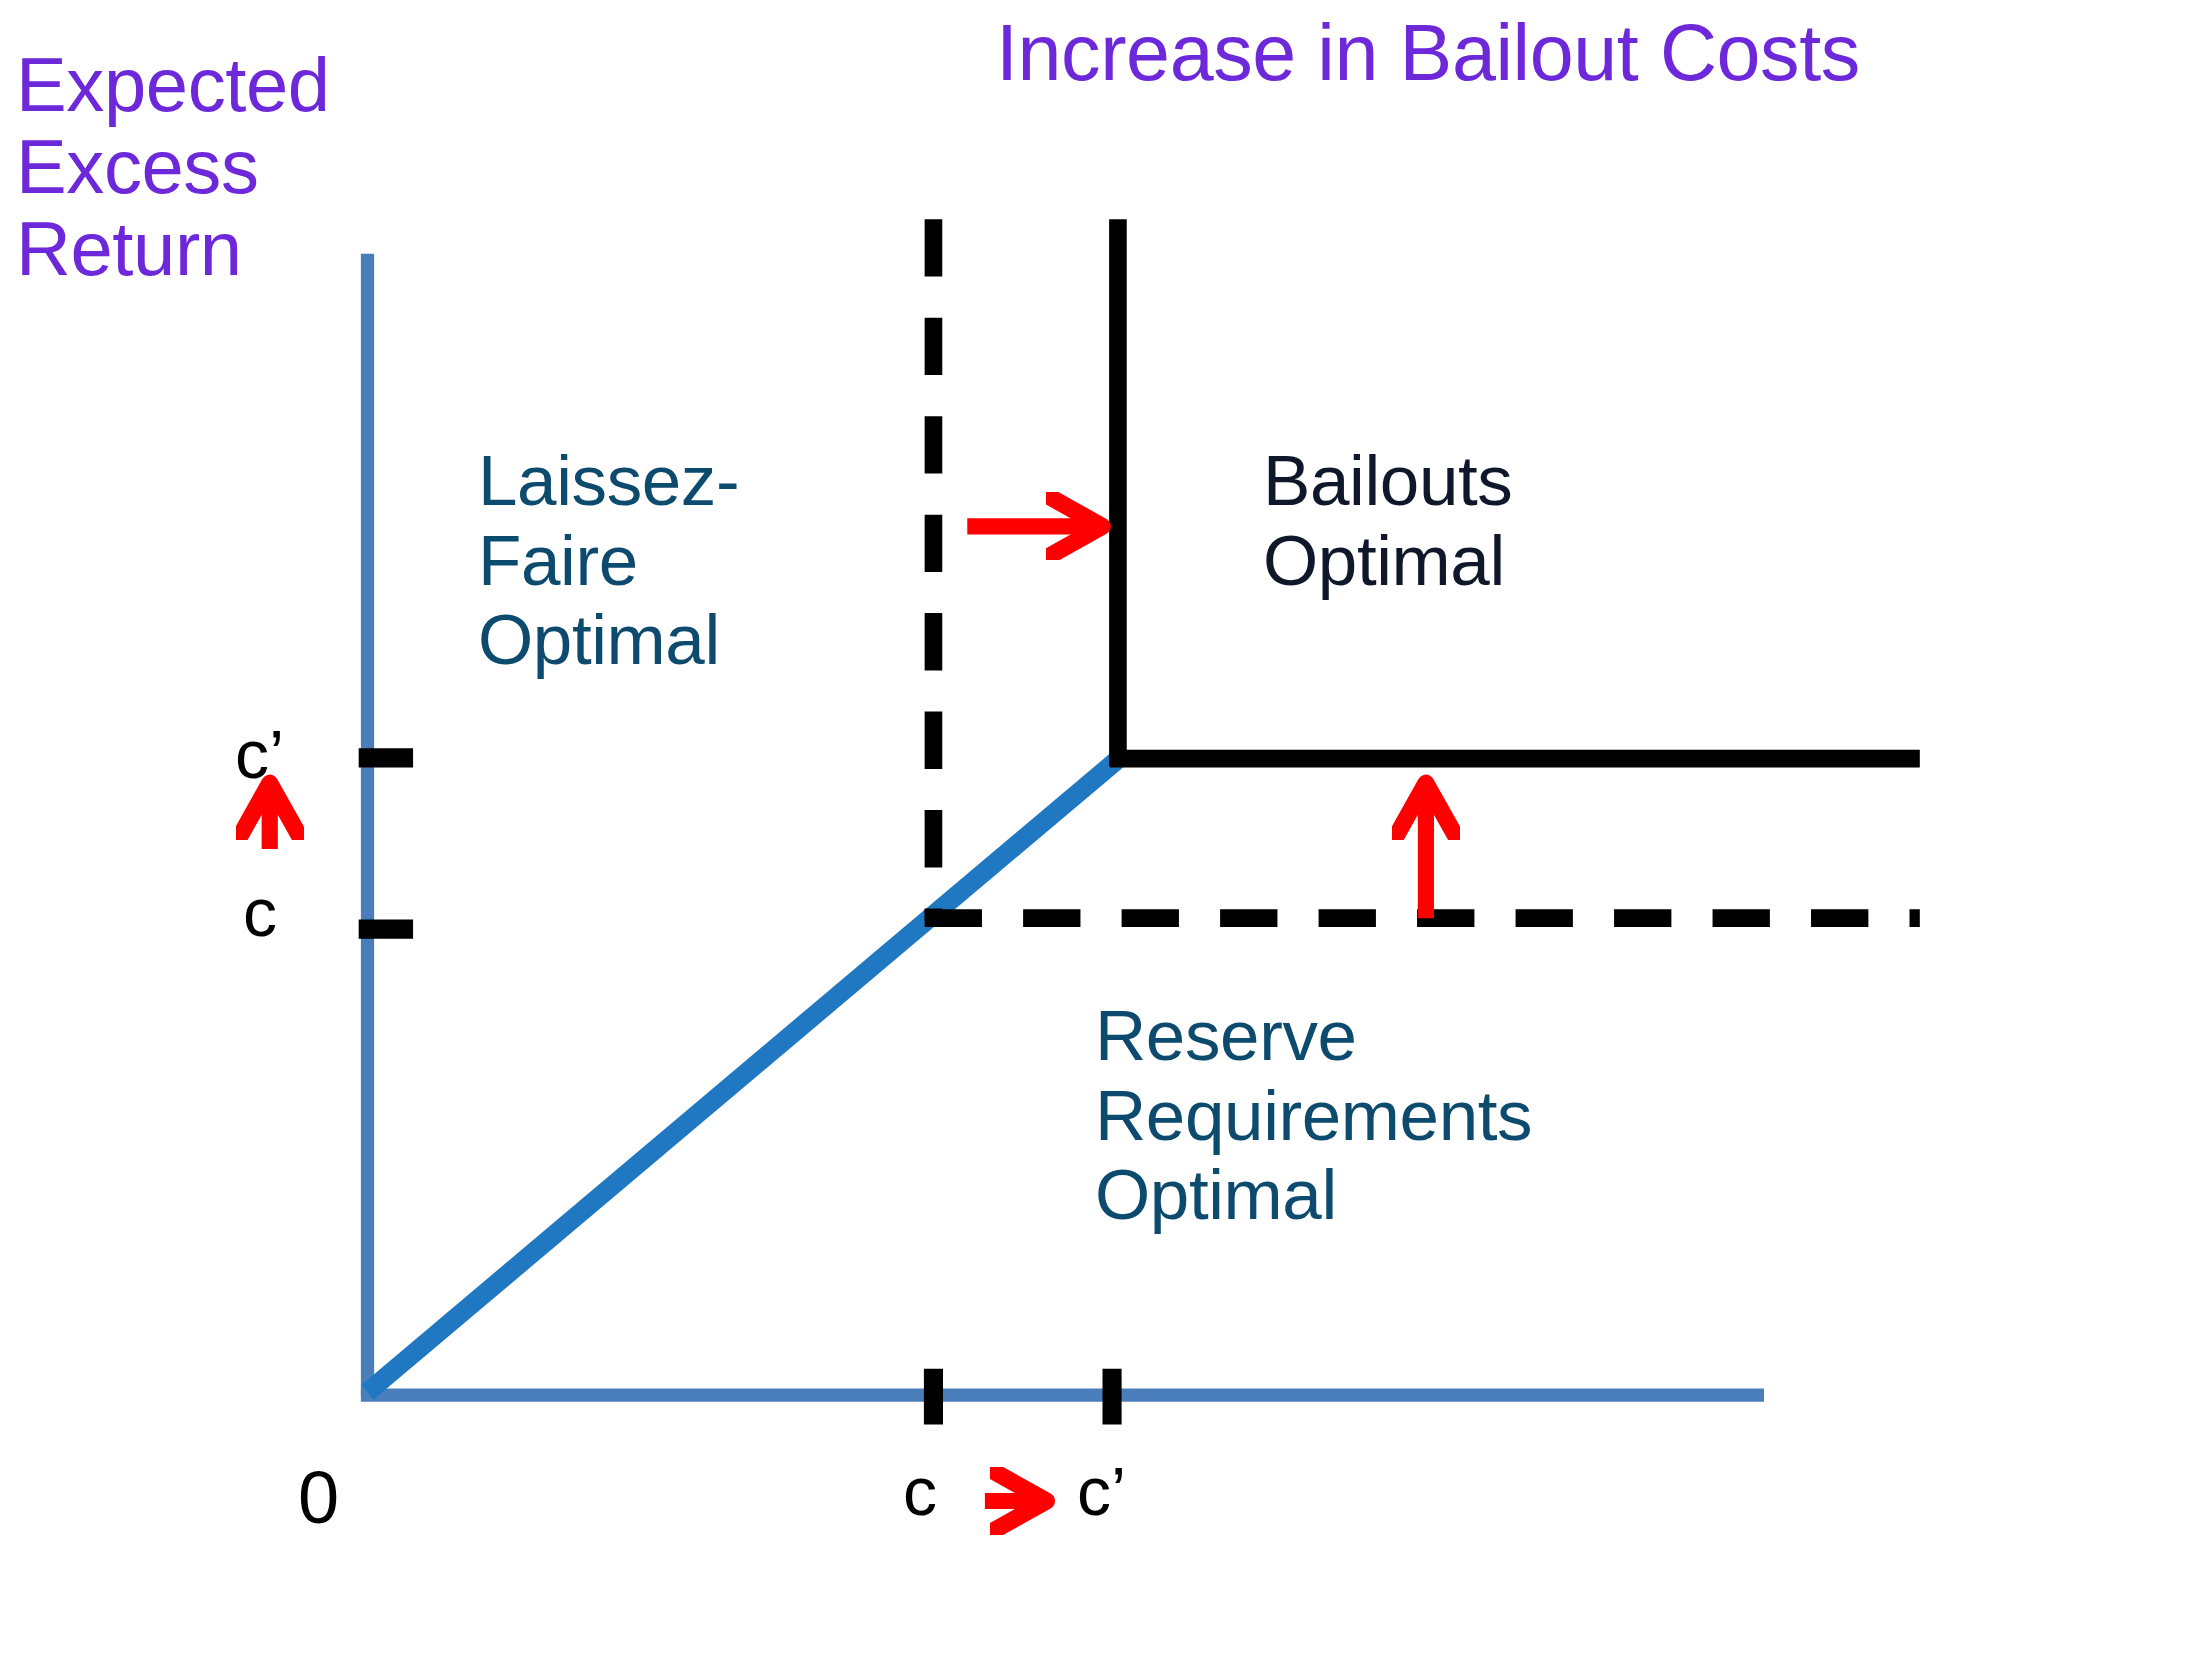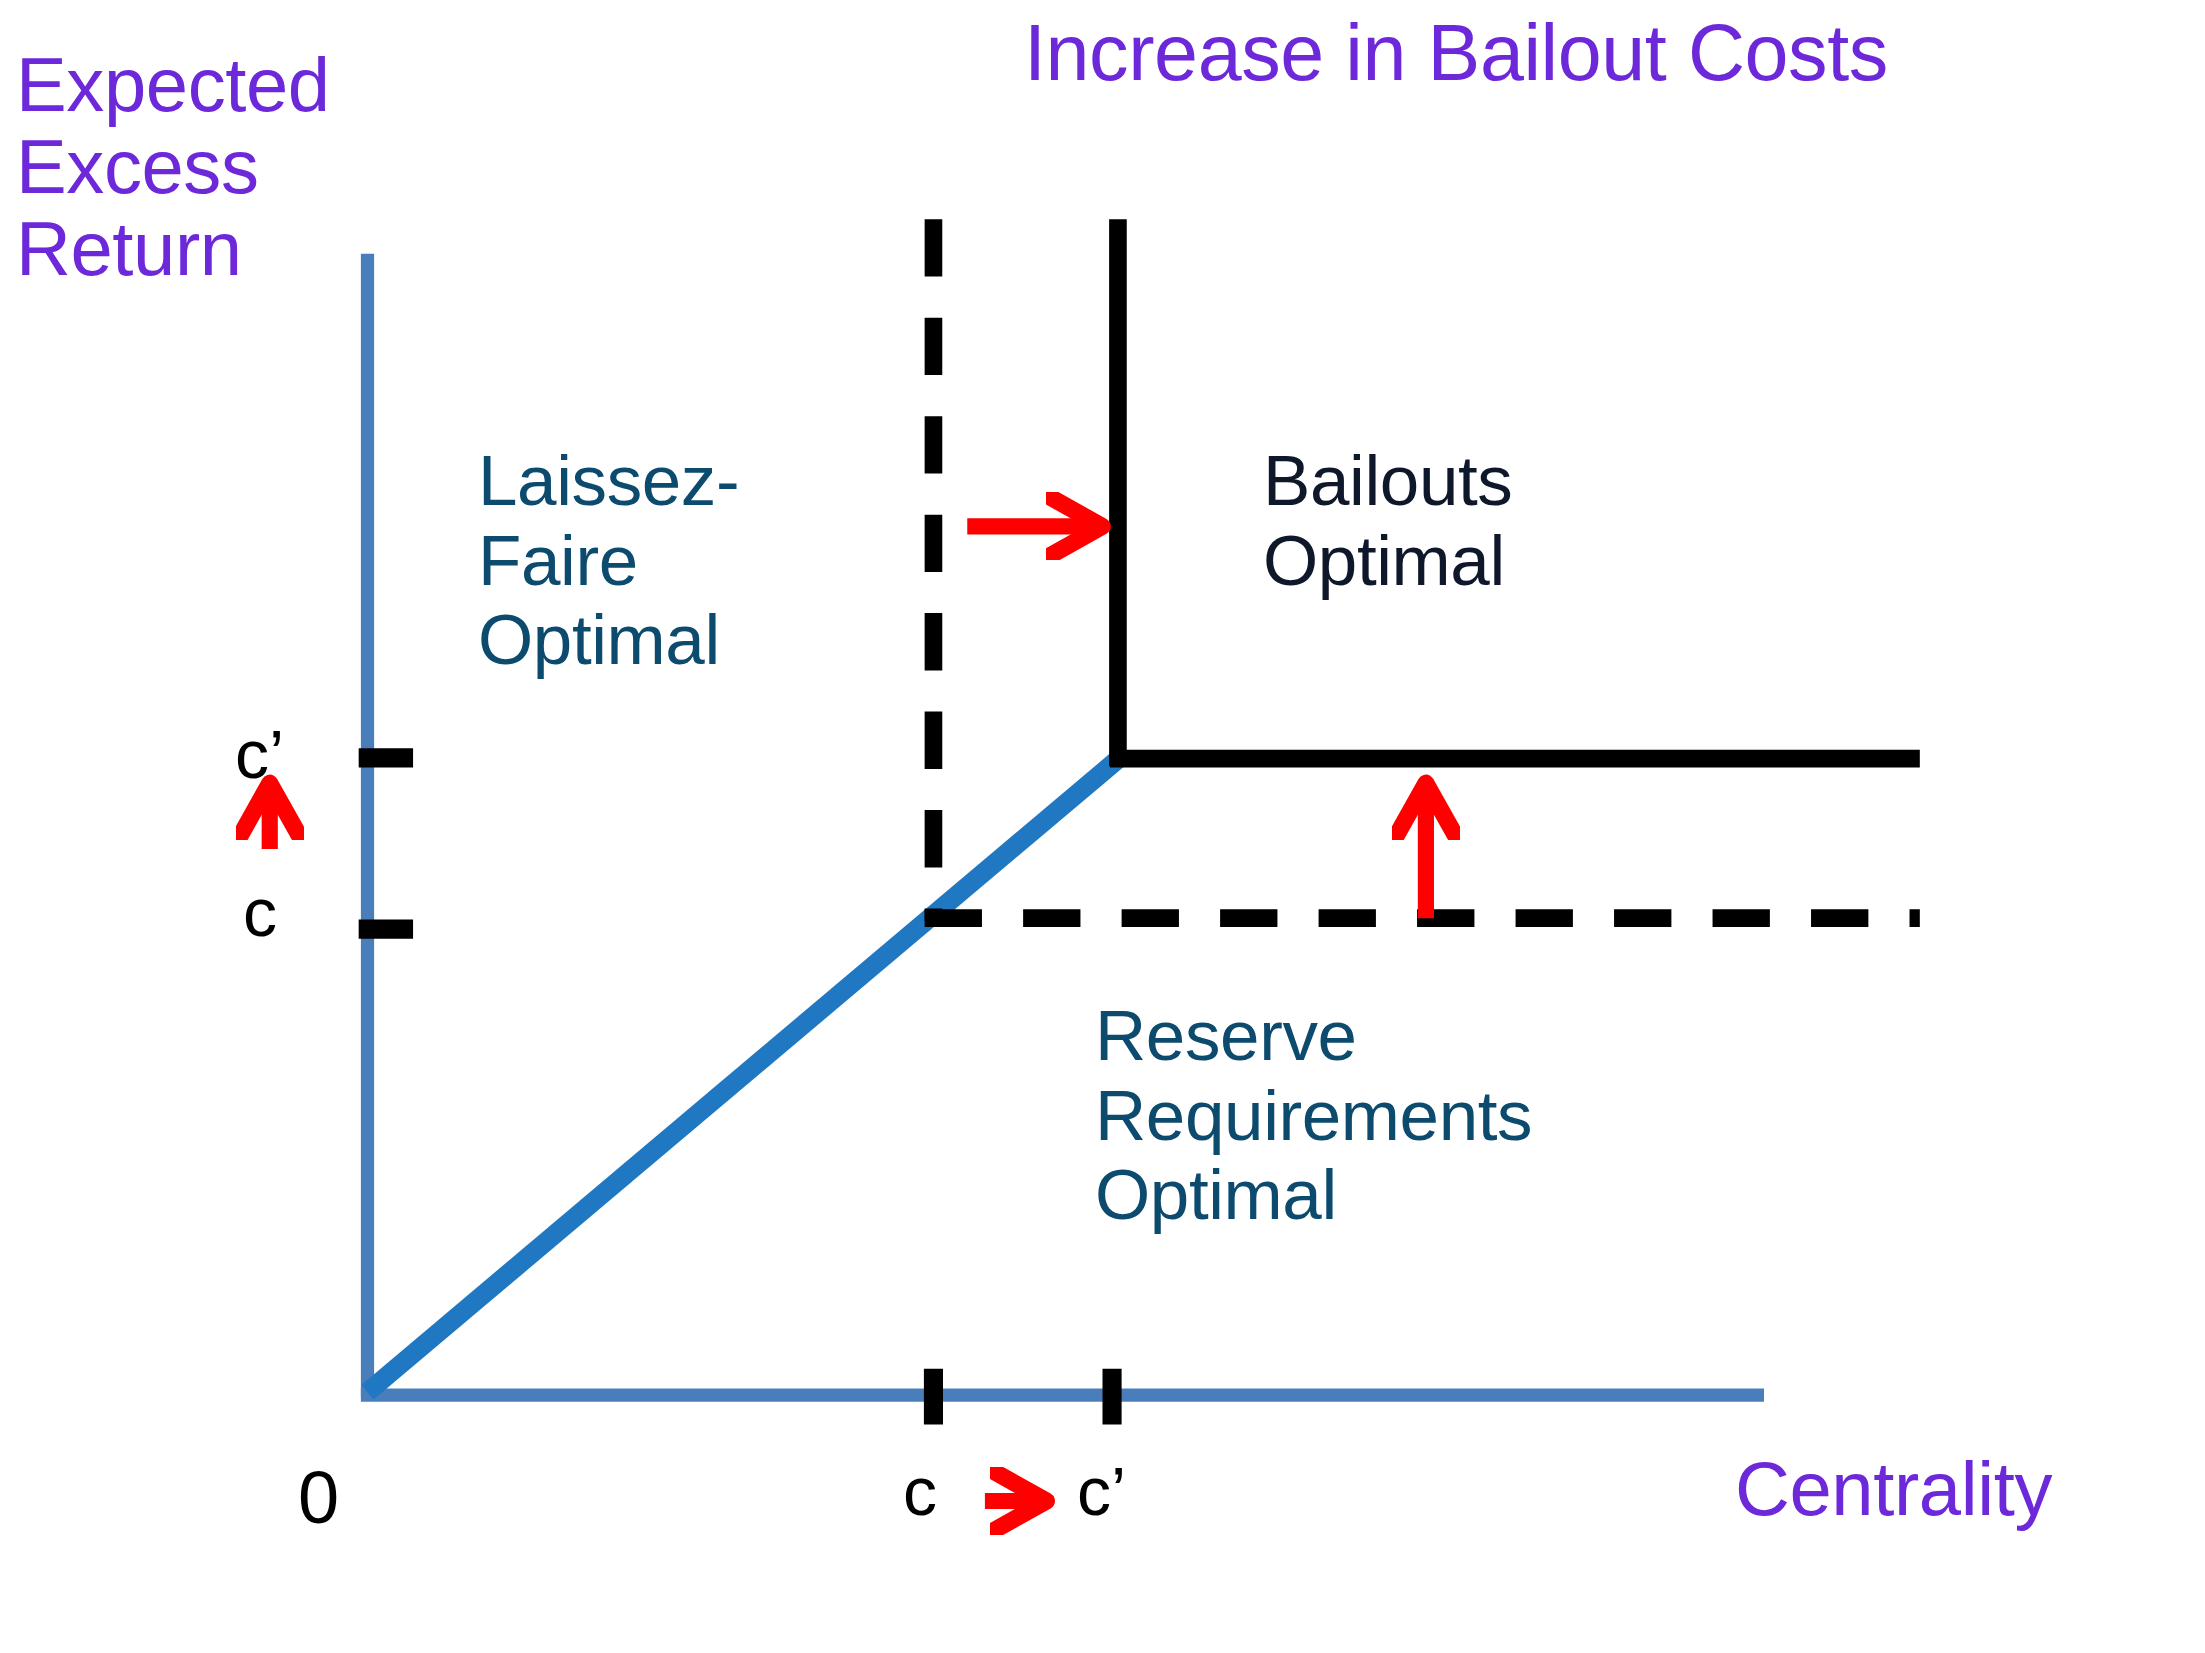--- a/index.html
+++ b/index.html
@@ -25,21 +25,20 @@
     color: #6d28d9;
     line-height: 1.18;
     white-space: pre-line;
     letter-spacing: -0.4px;
   }
 
   #chart-title {
     top: 5.9px;
     left: 996px;
     font-size: 79px;
-    margin-left: 28px;
   }
 
   #y-axis-title {
     top: 44px;
     left: 16px;
     font-size: 76px;
     line-height: 1.08;
   }
 
   #x-axis-title {
@@ -97,21 +96,20 @@
 <body>
 
 <div id="canvas">
 
   <div class="txt" id="chart-title">Increase in Bailout Costs</div>
 
   <div class="txt" id="y-axis-title">Expected
 Excess
 Return</div>
 
-  <div class="txt" id="x-axis-title">Centrality</div>
 
   <div class="txt" id="label-laissez">Laissez-
 Faire
 Optimal</div>
 
   <div class="txt" id="label-bailouts">Bailouts
 Optimal</div>
 
   <div class="txt" id="label-reserve">Reserve
 Requirements

